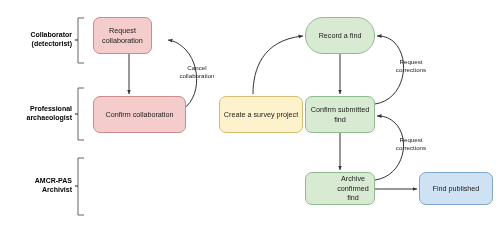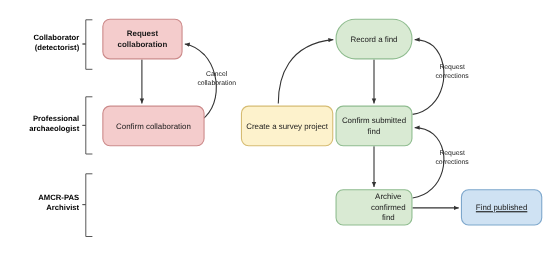--- a/index.html
+++ b/index.html
@@ -97,21 +97,21 @@
     <path d="M 375 189 L 417 189" fill="none" stroke="#333333" stroke-width="1" marker-end="url(#arrow)"></path>
   </svg>
 
   <div class="lane-label" style="left:0px; top:30px; width:72px;">Collaborator
 (detectorist)</div>
   <div class="lane-label" style="left:0px; top:104px; width:72px;">Professional
 archaeologist</div>
   <div class="lane-label" style="left:0px; top:176px; width:72px;">AMCR-PAS
 Archivist</div>
 
-  <div class="node" style="left:93px; top:17px; width:73px; height:37px; background:#f4cccc; border-color:#cc8a8a;font-weight:bold;">
+  <div class="node" style="left:93px; top:17px; width:59px; height:37px; background:#f4cccc; border-color:#cc8a8a;">
     <span>Request
 collaboration</span>
   </div>
 
   <div class="node" style="left:93px; top:96px; width:93px; height:37px; background:#f4cccc; border-color:#cc8a8a;">
     <span>Confirm
 collaboration</span>
   </div>
 
   <div class="node" style="left:219px; top:96px; width:84px; height:37px; background:#fdf2cc; border-color:#d6bc72;">
@@ -127,21 +127,21 @@
   <div class="node" style="left:305px; top:96px; width:70px; height:37px; background:#d9ead3; border-color:#8fbc8f;">
     <span>Confirm
 submitted find</span>
   </div>
 
   <div class="node" style="left:305px; top:172px; width:70px; height:33px; background:#d9ead3; border-color:#8fbc8f;padding-left:28px;">
     <span>Archive
 confirmed find</span>
   </div>
 
-  <div class="node" style="left:419px; top:172px; width:74px; height:33px; background:#cfe2f3; border-color:#7da7cc;text-decoration:underline;">
+  <div class="node" style="left:419px; top:172px; width:74px; height:33px; background:#cfe2f3; border-color:#7da7cc;">
     <span>Find published</span>
   </div>
 
   <div class="edge-label" style="left:168px; top:64px; width:58px;">Cancel
 collaboration</div>
   <div class="edge-label" style="left:384px; top:58px; width:54px;">Request
 corrections</div>
   <div class="edge-label" style="left:384px; top:136px; width:54px;">Request
 corrections</div>
 

